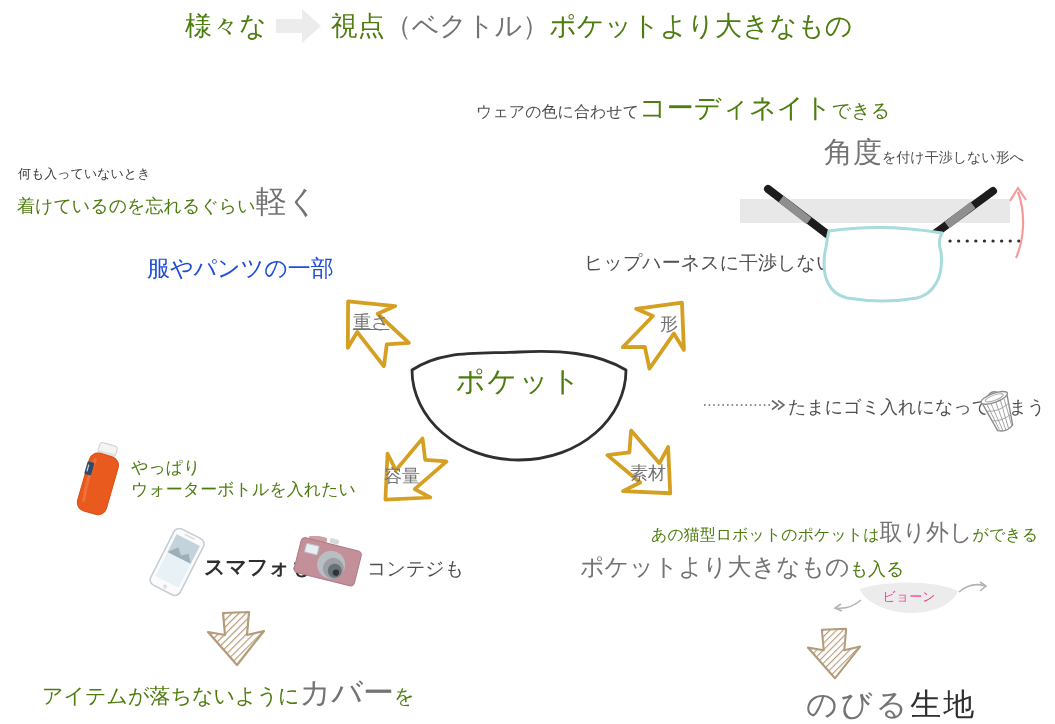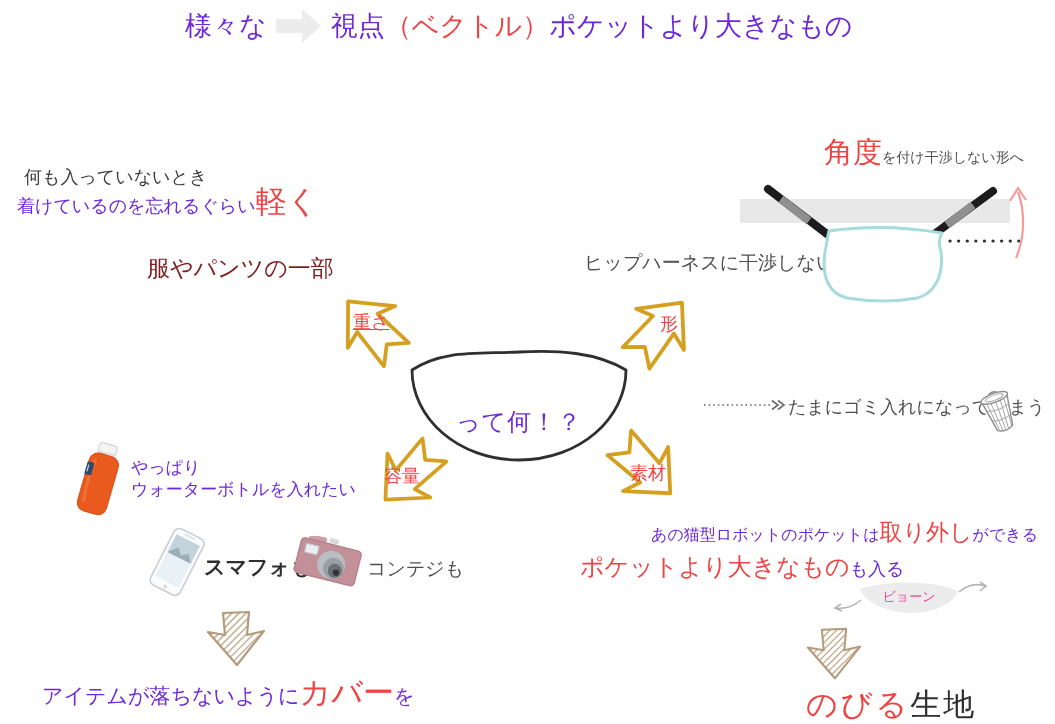--- a/index.html
+++ b/index.html
@@ -3,48 +3,51 @@
 <meta charset="utf-8">
 <style>
   * { margin:0; padding:0; box-sizing:border-box; }
   html,body { background:#fff; }
   #canvas {
     position:relative; width:1055px; height:724px; background:#ffffff;
     font-family:"Liberation Sans","DejaVu Sans",sans-serif;
     color:#3b3b3b; overflow:hidden;
   }
   .abs { position:absolute; white-space:nowrap; }
-  .gold { color:#ef4444; }
-  .dark { color:#6d28d9; }
-  .gray { color:#7f1d1d; }
+  .gold { color:#737373; }
+  .dark { color:#4d7c0f; }
+  .gray { color:#1d4ed8; }
   .mid  { color:#4f4f4f; }
   .ctr  { text-align:center; }
   .bl span { vertical-align:baseline; }
 </style>
 </head>
 <body>
 
 <div id="canvas">
 
   <div class="abs bl" style="left:185px; top:8px; display:flex; align-items:center; gap:9px;">
     <span style="font-size:27px;" class="dark">様々な</span>
     <svg width="46" height="35" viewBox="0 0 46 35">
       <polygon points="0,10 26,10 26,0 45,17 26,34 26,24 0,24" fill="#ececec"></polygon>
     </svg>
     <span style="font-size:27px;">
       <span class="dark">視点</span><span class="gold">（ベクトル）</span><span class="dark">ポケットより大きなもの</span>
     </span>
   </div>
 
+  <div class="abs bl" style="left:476px; top:90px;">
+    <span style="font-size:16px;" class="mid">ウェアの色に合わせて</span><span style="font-size:27px;" class="dark">コーディネイト</span><span style="font-size:19px;" class="dark">できる</span>
+  </div>
 
   <div class="abs bl" style="left:824px; top:133px;">
     <span style="font-size:29px;" class="gold">角度</span><span style="font-size:14px;" class="mid">を付け干渉しない形へ</span>
   </div>
 
-  <div class="abs" style="left:24px; top:165px; font-size:18px;">何も入っていないとき</div>
+  <div class="abs" style="left:18px; top:165px; font-size:13px;">何も入っていないとき</div>
   <div class="abs bl" style="left:17px; top:181px;">
     <span style="font-size:18px;" class="dark">着けているのを忘れるぐらい</span><span style="font-size:31px;" class="gold">軽く</span>
   </div>
 
   <div class="abs gray" style="left:147px; top:253px; font-size:23px;">服やパンツの一部</div>
 
   <div class="abs mid" style="left:584px; top:250px; font-size:19px;">ヒップハーネスに干渉しない？</div>
 
   <svg class="abs" style="left:733px; top:178px;" width="312" height="132" viewBox="0 0 312 132">
     <rect x="7" y="21" width="270" height="24" fill="#e8e8e8"></rect>
@@ -54,21 +57,21 @@
     <line x1="214" y1="47" x2="240" y2="27" stroke="#8f8f8f" stroke-width="8"></line>
     <path d="M96,53 Q150,45 209,55 C205,62 206,67 208,74 C211,100 200,116 184,120 Q150,126 114,120 C97,116 88,100 92,74 C94,66 94,60 96,53 Z" fill="#ffffff" stroke="#a8dbde" stroke-width="3" stroke-linejoin="round"></path>
     <line x1="217" y1="63" x2="292" y2="63" stroke="#2e2e2e" stroke-width="3.2" stroke-dasharray="0.1,8.5" stroke-linecap="round"></line>
     <path d="M283,80 C291,62 293,36 285,14" fill="none" stroke="#f59b9b" stroke-width="2.2"></path>
     <polyline points="277,23 285,10 293,22" fill="none" stroke="#f59b9b" stroke-width="2.2"></polyline>
   </svg>
 
   <svg class="abs" style="left:406px; top:338px;" width="226" height="132" viewBox="0 0 226 132">
     <path d="M6,32 C36,12 70,16 113,14 C152,12 190,14 220,32 C220,80 174,122 113,122 C52,122 6,80 6,32 Z" fill="#ffffff" stroke="#2f2f2f" stroke-width="2.8" stroke-linejoin="round"></path>
   </svg>
-  <div class="abs ctr dark" style="left:406px; top:406px; width:226px; font-size:24px; letter-spacing:1px;">って何！？</div>
+  <div class="abs ctr dark" style="left:406px; top:362px; width:226px; font-size:29px; letter-spacing:2px;">ポケット</div>
 
   <svg class="abs" style="left:334px; top:290px; transform:rotate(-42deg);" width="76" height="76" viewBox="0 0 100 100">
     <path d="M50,3 L92,49 L68,41 L73,97 L50,79 L28,98 L32,41 L9,48 Z" fill="#fff" stroke="#d5a021" stroke-width="5" stroke-linejoin="round"></path>
   </svg>
   <div class="abs gold" style="left:353px; top:310px; font-size:18px;text-decoration:underline;">重さ</div>
 
   <svg class="abs" style="left:621px; top:291px; transform:rotate(40deg);" width="76" height="78" viewBox="0 0 100 100">
     <path d="M50,3 L92,49 L68,41 L73,97 L50,79 L28,98 L32,41 L9,48 Z" fill="#fff" stroke="#d5a021" stroke-width="5" stroke-linejoin="round"></path>
   </svg>
   <div class="abs gold" style="left:660px; top:312px; font-size:18px;">形</div>

